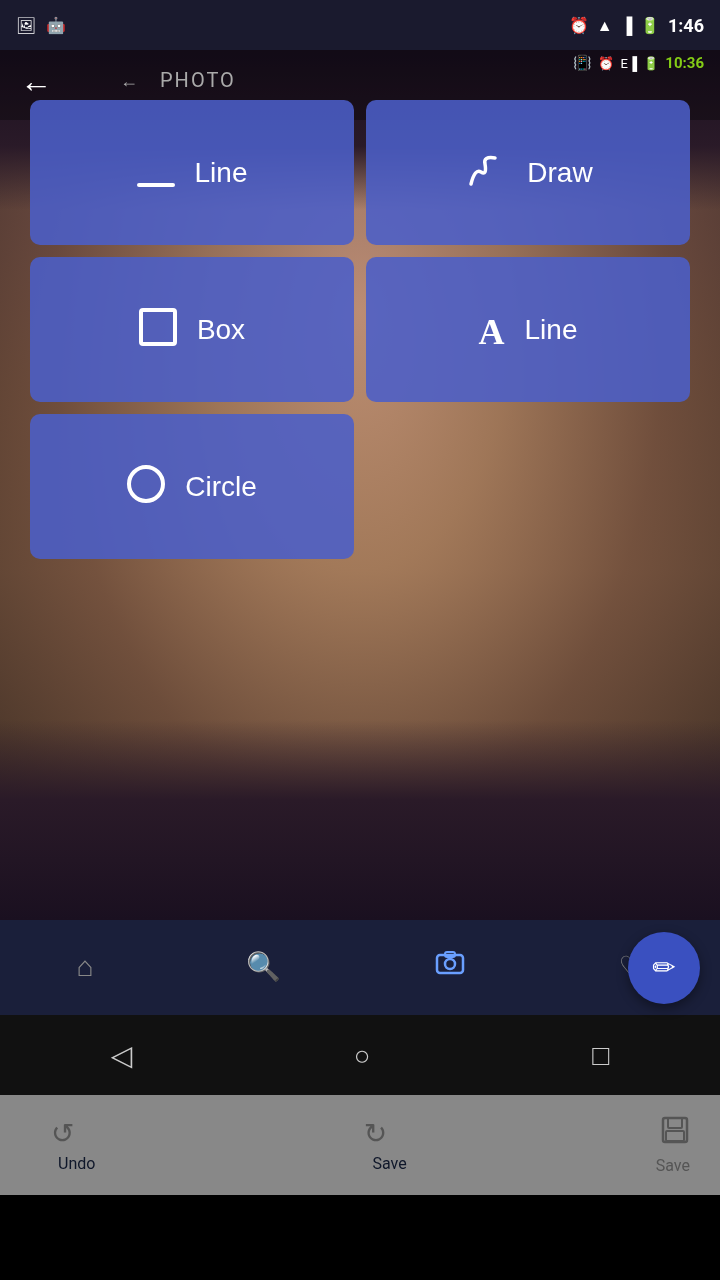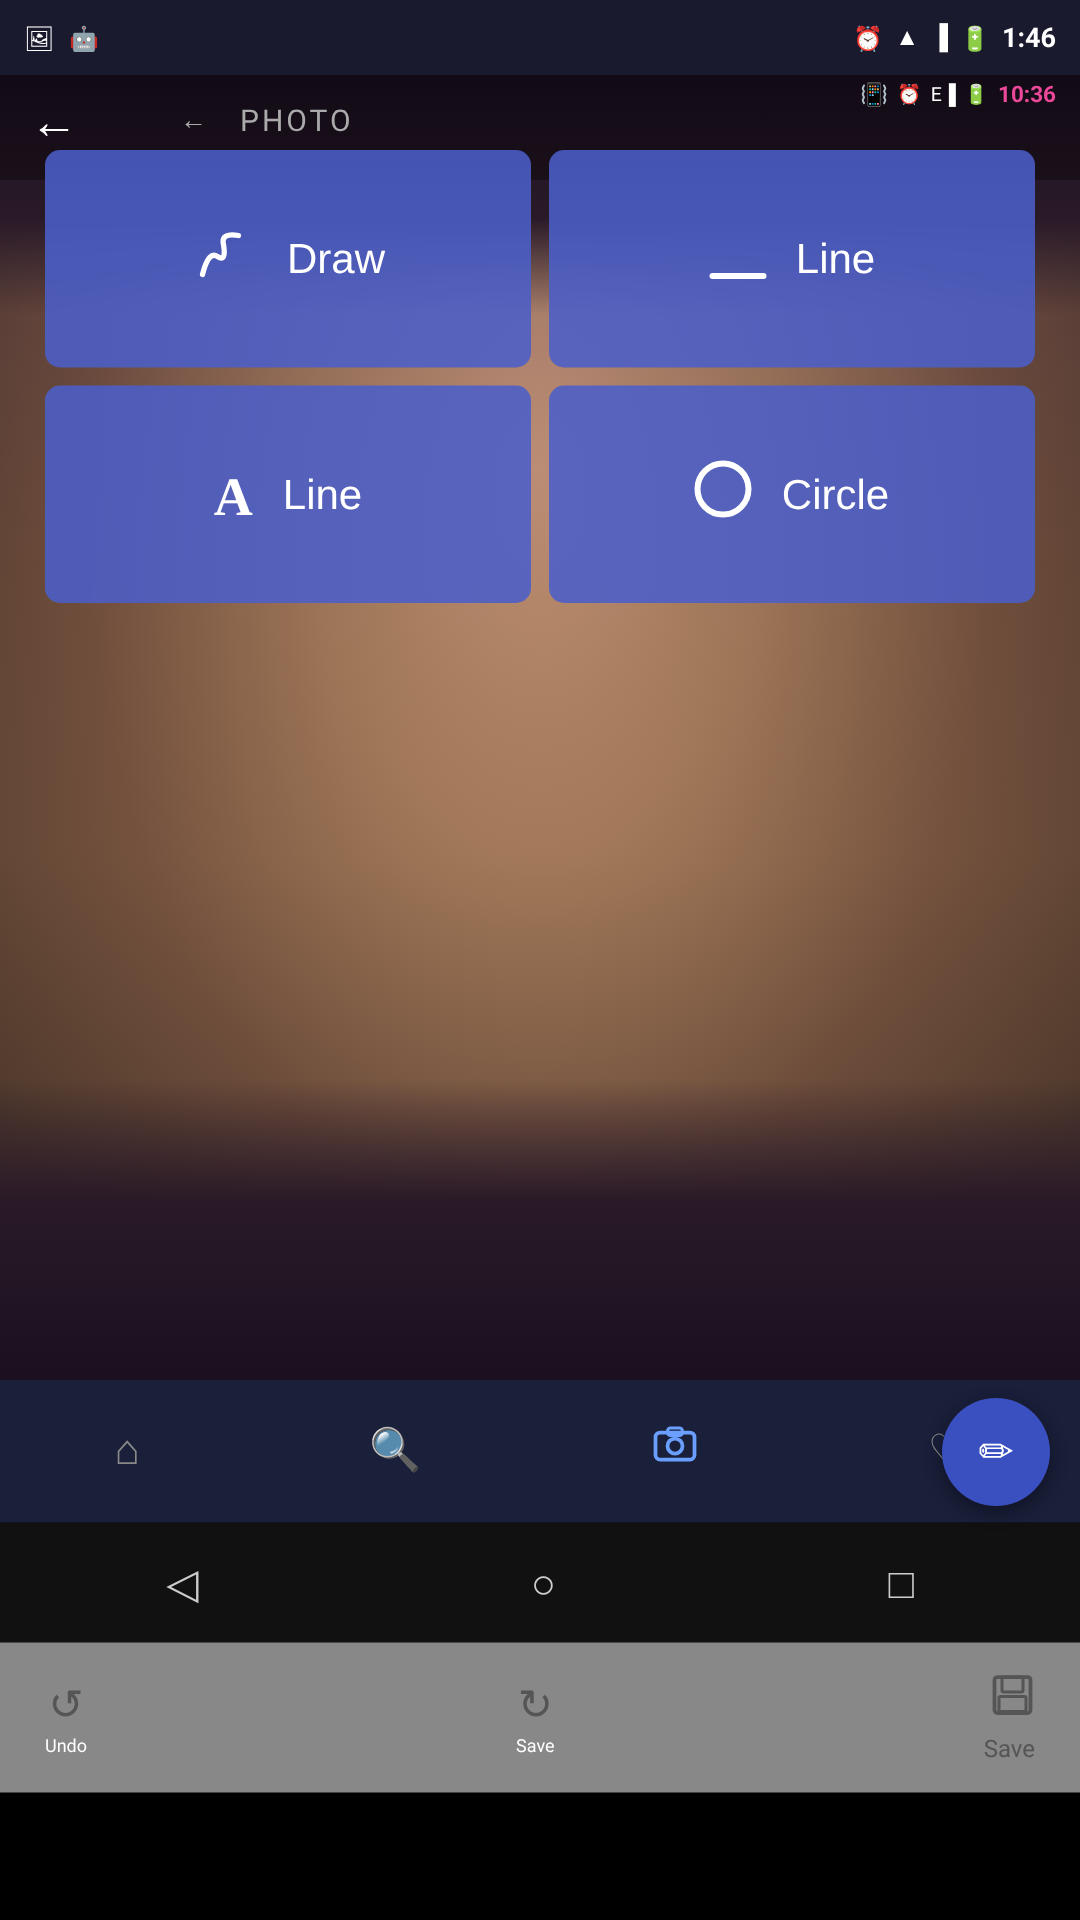--- a/index.html
+++ b/index.html
@@ -224,22 +224,23 @@
       flex-direction: column;
       align-items: center;
       gap: 4px;
       cursor: pointer;
       color: #555;
     }
     .toolbar-action-icon {
       font-size: 28px;
     }
     .toolbar-action-label {
-      font-size: 12px;
-      color: #ffffff;
+      font-size: 16px;
+      color: #0f172a;
+      margin-left: 28px;
     }
     .toolbar-save {
       display: flex;
       flex-direction: column;
       align-items: flex-end;
       gap: 4px;
       cursor: pointer;
       color: #555;
     }
     .toolbar-save-icon {
@@ -320,45 +321,51 @@
     <div style="position:absolute;bottom:0;left:0;right:0;height:200px;
       background:linear-gradient(to top, #1a1020 0%, #2a1a28 60%, transparent 100%);"></div>
   </div>
 
   <div class="photo-header">
     <div class="photo-header-status">
       <span style="font-size:15px;">📳</span>
       <span style="font-size:13px;">⏰</span>
       <span style="font-size:13px;">E▐</span>
       <span style="font-size:13px;">🔋</span>
-      <span style="color:#ec4899;font-size:15px;font-weight:bold;">10:36</span>
+      <span style="color:#84cc16;font-size:15px;font-weight:bold;">10:36</span>
     </div>
     <span class="back-arrow-main">←</span>
     <span style="position:absolute;top:20px;left:120px;color:#aaa;font-size:18px;">←</span>
     <span style="position:absolute;top:18px;left:160px;color:#aaa;font-size:20px;letter-spacing:2px;">PHOTO</span>
   </div>
 
   <div class="overlay-menu">
+
+    <button class="menu-btn">
+      <span class="menu-btn-icon">
+        <span class="icon-line"></span>
+      </span>
+      <span class="menu-btn-label">Line</span>
+    </button>
 
     <button class="menu-btn">
       <span class="menu-btn-icon draw-icon">
         <svg width="44" height="44" viewBox="0 0 44 44" fill="none">
           <path d="M8 36 Q12 20 18 24 Q24 28 22 16 Q20 8 32 10" stroke="white" stroke-width="3.5" fill="none" stroke-linecap="round"></path>
         </svg>
       </span>
       <span class="menu-btn-label">Draw</span>
     </button>
 
     <button class="menu-btn">
       <span class="menu-btn-icon">
-        <span class="icon-line"></span>
+        <span class="icon-box"></span>
       </span>
-      <span class="menu-btn-label">Line</span>
+      <span class="menu-btn-label">Box</span>
     </button>
-
 
     <button class="menu-btn">
       <span class="menu-btn-icon">
         <span class="icon-text-a">A</span>
       </span>
       <span class="menu-btn-label">Line</span>
     </button>
 
     <button class="menu-btn">
       <span class="menu-btn-icon">

